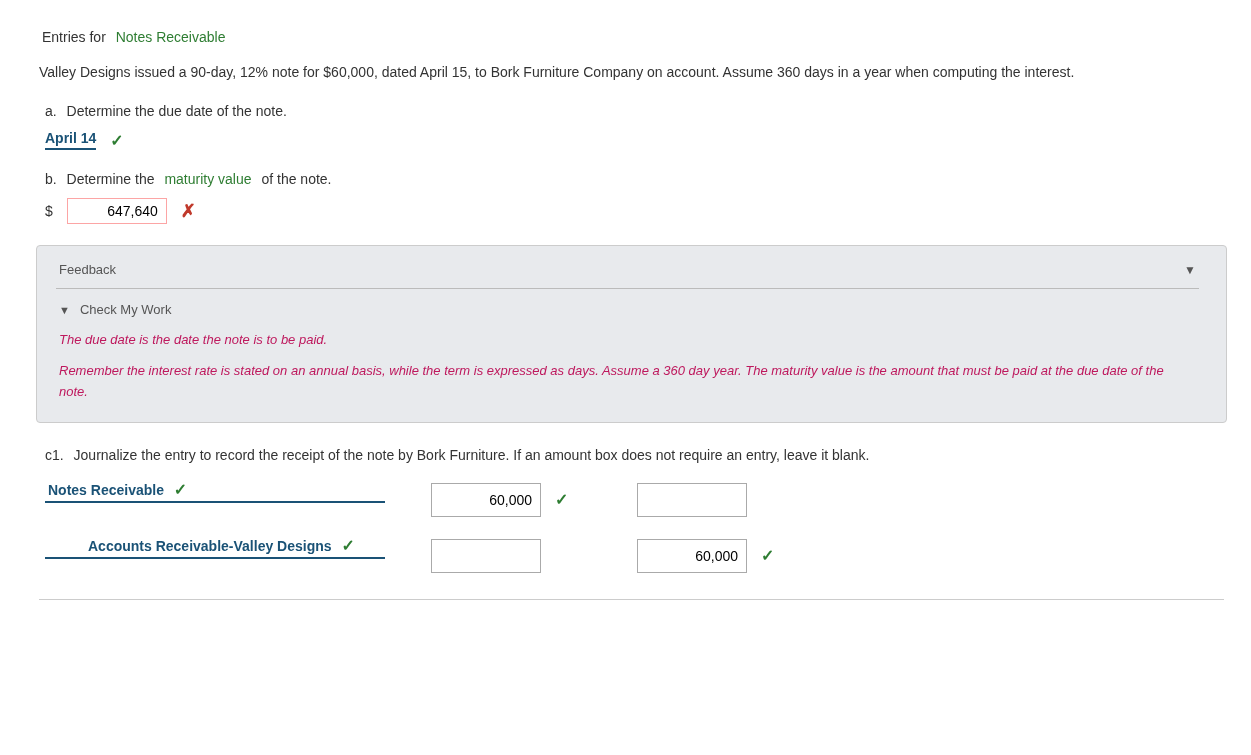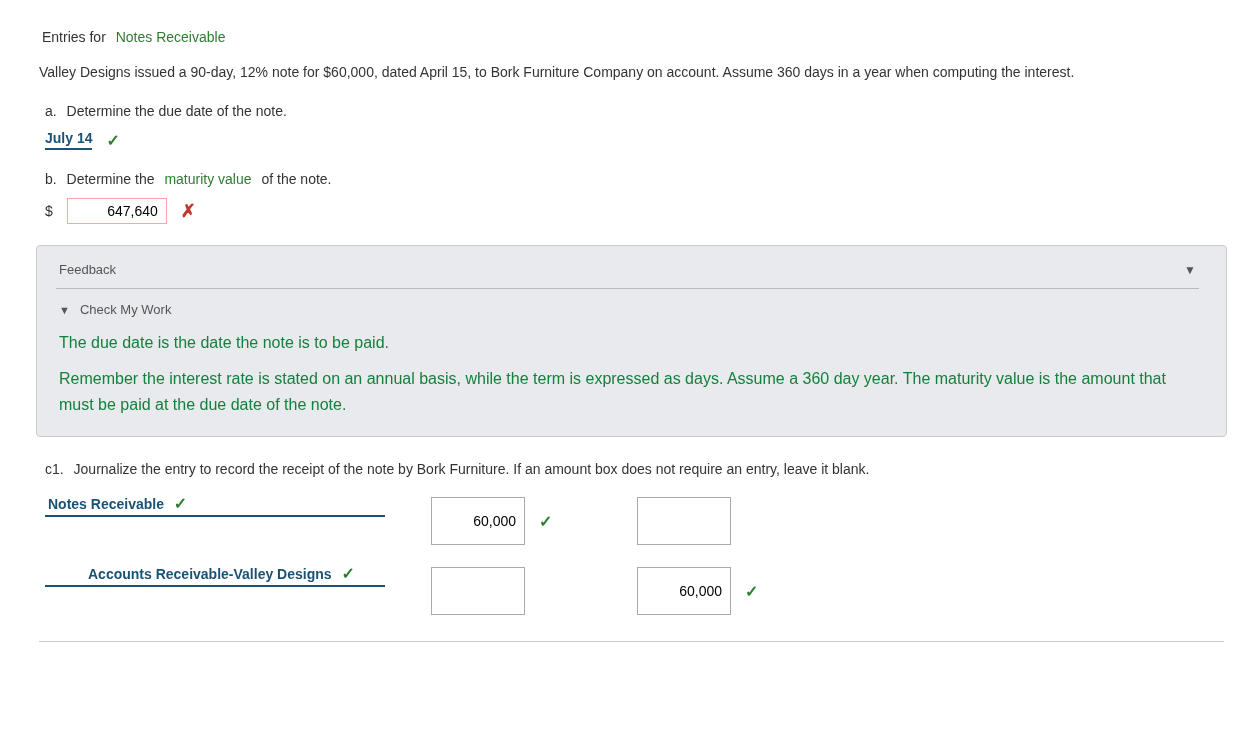--- a/index.html
+++ b/index.html
@@ -105,24 +105,25 @@
       margin-bottom: 10px;
       display: flex;
       align-items: center;
       gap: 4px;
     }
     .check-my-work-arrow {
       color: #555;
       font-size: 11px;
     }
     .feedback-content p {
-      font-size: 16px;
+      font-size: 13px;
       line-height: 1.6;
-      color: #15803d;
-      margin-bottom: 10px;
+      color: #be185d;
+      margin-bottom: 10px;
+      font-style: italic;
     }
     .feedback-content p:last-child {
       margin-bottom: 0;
     }
     .c1-section {
       margin-top: 10px;
     }
     .c1-label {
       font-weight: bold;
       font-size: 14px;
@@ -157,42 +158,42 @@
       gap: 8px;
       width: 200px;
     }
     .bottom-divider {
       border: none;
       border-top: 1px solid #ccc;
       margin-top: 20px;
     }
     .input-box-wide {
       border: 1px solid #aaa;
-      padding: 15px 8px;
-      font-size: 14px;
-      width: 94px;
+      padding: 8px 8px;
+      font-size: 14px;
+      width: 110px;
       text-align: right;
       background: #fff;
     }
   </style>
 </head>
 <body>
 
 <div class="page-title">
   <span>Entries for </span><a class="green-link">Notes Receivable</a>
 </div>
 
 <p class="problem-desc">Valley Designs issued a 90-day, 12% note for $60,000, dated April 15, to Bork Furniture Company on account. Assume 360 days in a year when computing the interest.</p>
 
 <div class="question-section">
   <div class="question-label">
     <span>a.</span><span> Determine the due date of the note.</span>
   </div>
   <div class="answer-row">
-    <span class="answer-text-display">July 14</span>
+    <span class="answer-text-display">April 14</span>
     <span class="check-green">✓</span>
   </div>
 </div>
 
 <div class="question-section">
   <div class="question-label">
     <span>b.</span><span> Determine the </span><span class="maturity-value-text">maturity value</span><span> of the note.</span>
   </div>
   <div class="answer-row">
     <span class="dollar-prefix">$</span>

